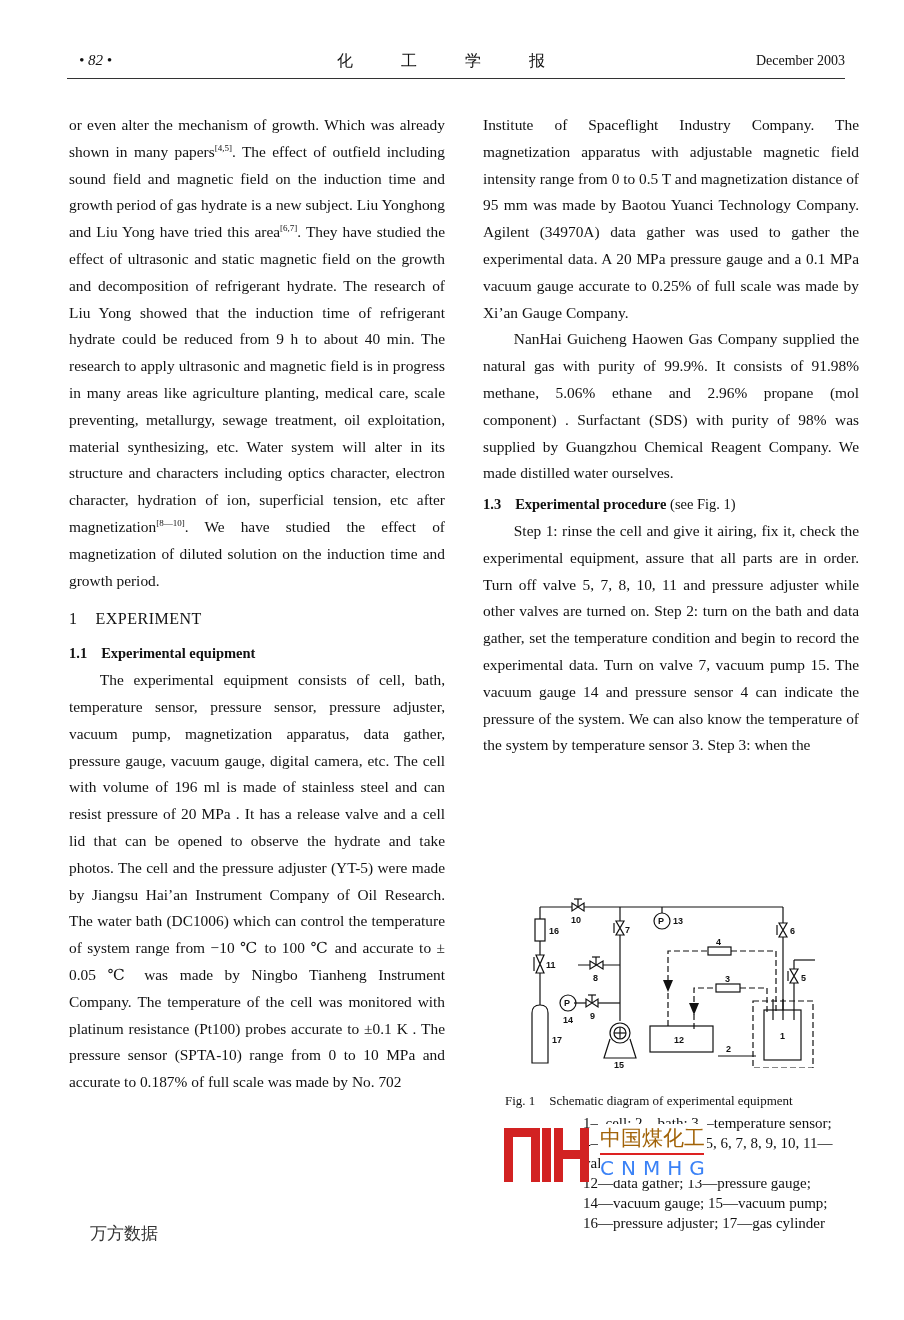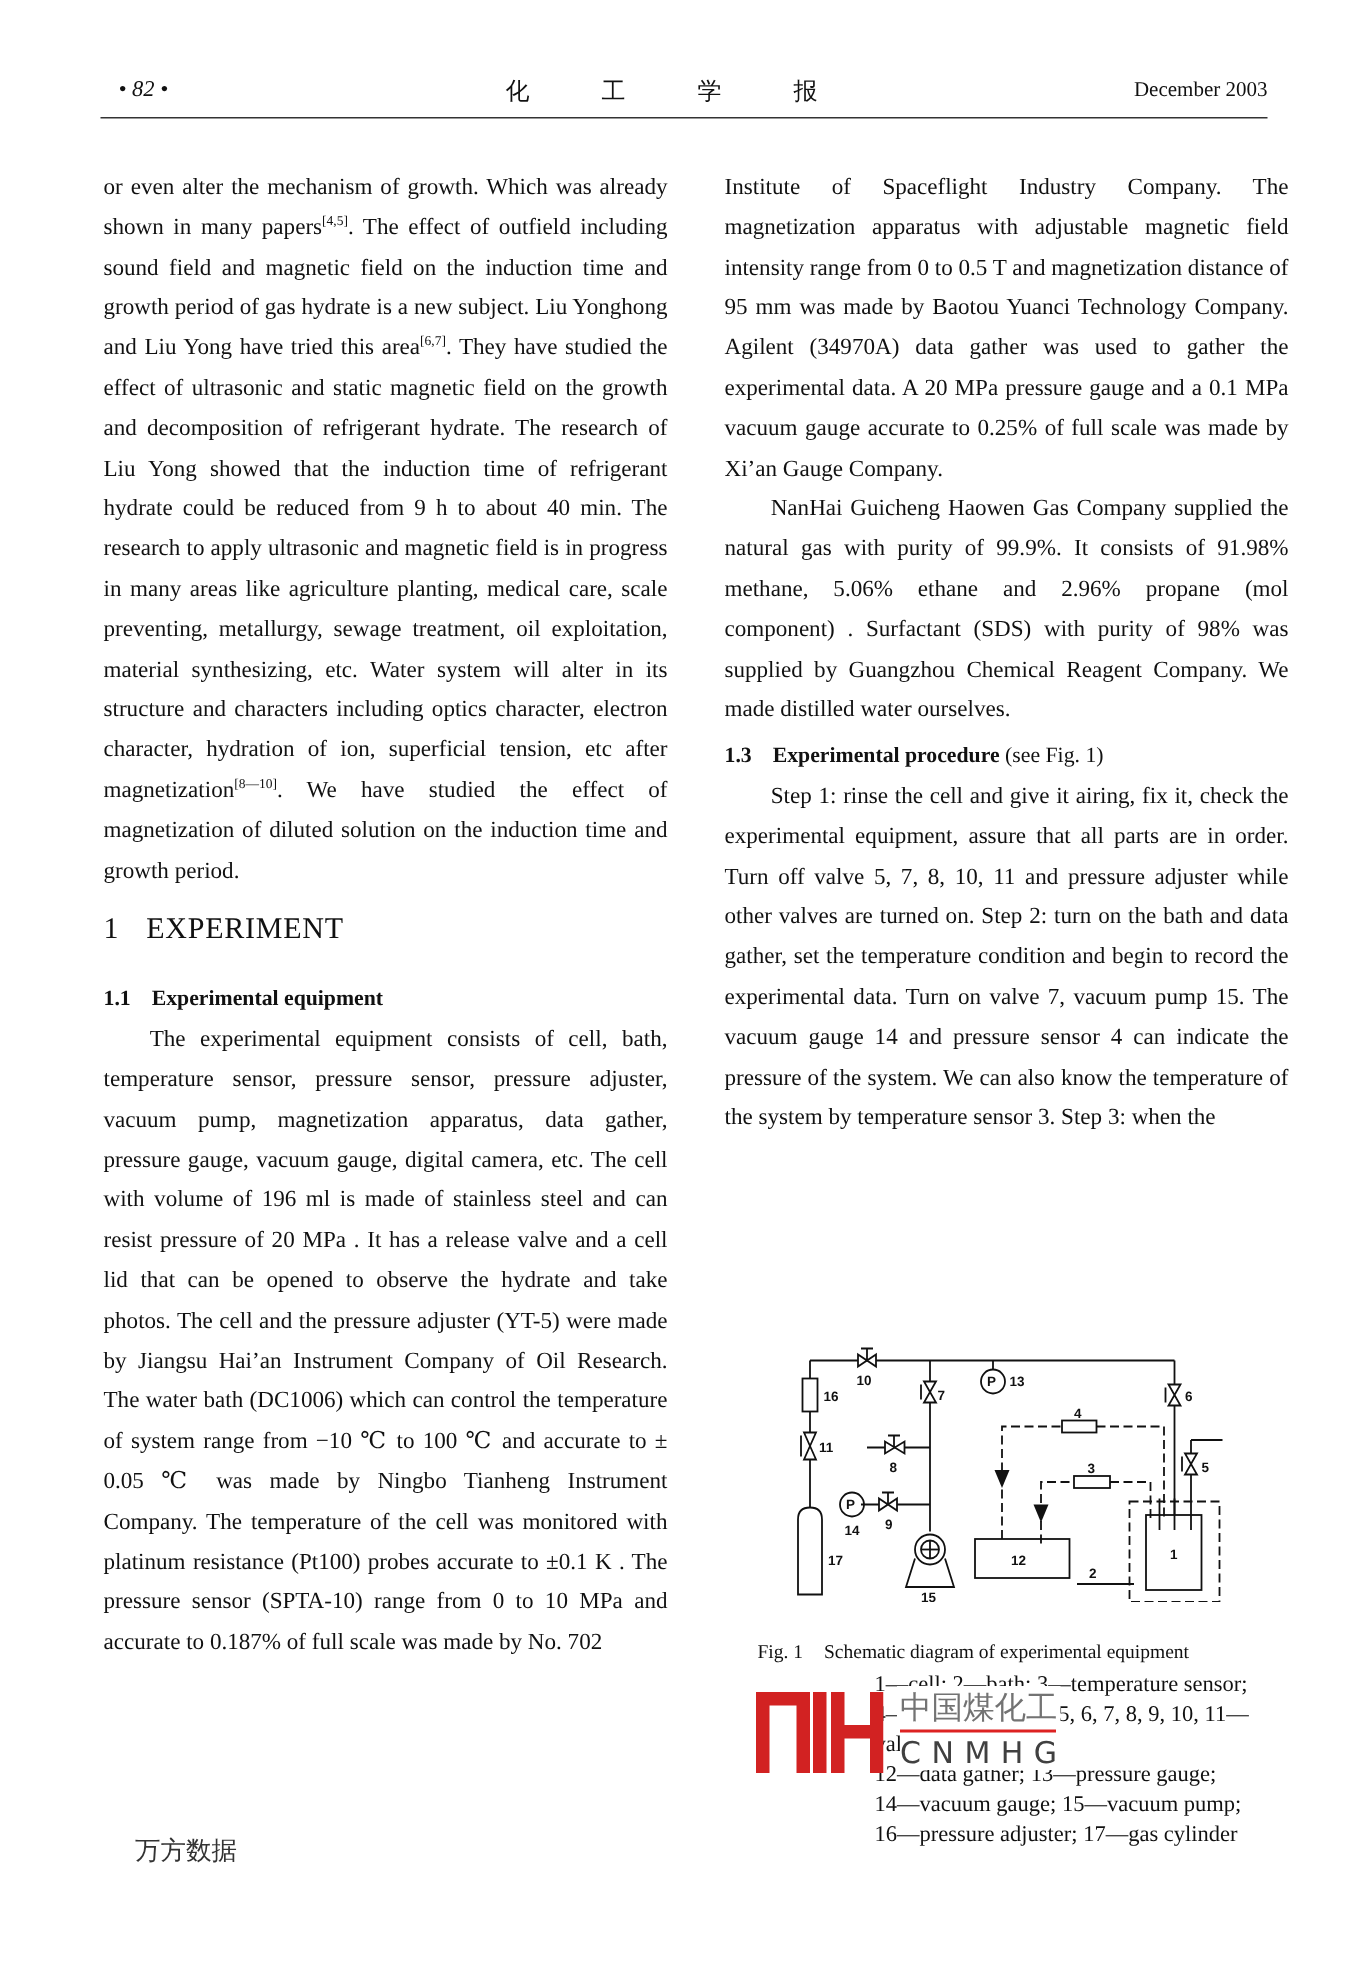--- a/index.html
+++ b/index.html
@@ -10,37 +10,37 @@
   .header .journal { position: absolute; left: 270px; top: 1px; font-size: 16px; letter-spacing: 48px; font-family: "DejaVu Serif", serif; }
   .header .date { position: absolute; right: 0; top: 3px; font-size: 14px; }
   .header .rule { position: absolute; left: 0; right: 0; top: 28px; border-top: 1.5px solid #333; }
 
   .col { position: absolute; top: 112px; width: 376px; font-size: 15.4px; line-height: 26.8px; text-align: justify; }
   .col.left { left: 69px; }
   .col.right { left: 483px; }
   .col p { margin: 0; }
   .indent { text-indent: 2em; }
   sup { font-size: 9px; line-height: 0; vertical-align: 6px; }
-  .h1 { font-size: 20px; margin: 10px 0 19px 0; line-height: 30px; letter-spacing: 0.5px; }
+  .h1 { font-size: 16px; margin: 10px 0 6px 0; line-height: 30px; letter-spacing: 0.5px; }
   .h1 .num { margin-right: 18px; }
   .h2 { font-weight: bold; font-size: 14.5px; margin: 4px 0 0 0; }
   .h2 .num { margin-right: 14px; }
   .h2 .tail { font-weight: normal; }
 
   .figure { position: absolute; left: 528px; top: 893px; width: 300px; height: 175px; }
   .caption { position: absolute; left: 505px; top: 1093px; width: 360px; font-size: 13px; }
   .caption .title { display: block; margin-bottom: 4px; }
   .caption .title .num { margin-right: 14px; }
   .caption .legend { padding-left: 78px; font-size: 15px; line-height: 20px; font-family: Liberation Serif, serif; }
 
   .watermark { position: absolute; left: 504px; top: 1124px; width: 210px; height: 70px; }
   .wm-logo { position: absolute; left: 0; top: 0; width: 85px; height: 58px; }
-  .wm-cn { position: absolute; left: 94px; top: 0; font-size: 21px; color: #737373; font-family: "DejaVu Sans", sans-serif; background: #fff; padding: 0 2px; }
+  .wm-cn { position: absolute; left: 94px; top: 0; font-size: 21px; color: #a16207; font-family: "DejaVu Sans", sans-serif; background: #fff; padding: 0 2px; }
   .wm-line { position: absolute; left: 96px; top: 29px; width: 104px; border-top: 2px solid #d22; }
-  .wm-en { position: absolute; left: 96px; top: 32px; font-size: 20px; letter-spacing: 7px; color: #404040; font-family: "DejaVu Sans", sans-serif; background: #fff; }
+  .wm-en { position: absolute; left: 96px; top: 32px; font-size: 20px; letter-spacing: 7px; color: #3b82f6; font-family: "DejaVu Sans", sans-serif; background: #fff; }
 
   .footer { position: absolute; left: 90px; top: 1222px; font-size: 17px; color: #333; font-family: "DejaVu Sans", sans-serif; }
 </style>
 </head>
 <body>
 
 <div class="header">
   <span class="pg">• 82 •</span>
   <span class="journal">化工学报</span>
   <span class="date">December  2003</span>

